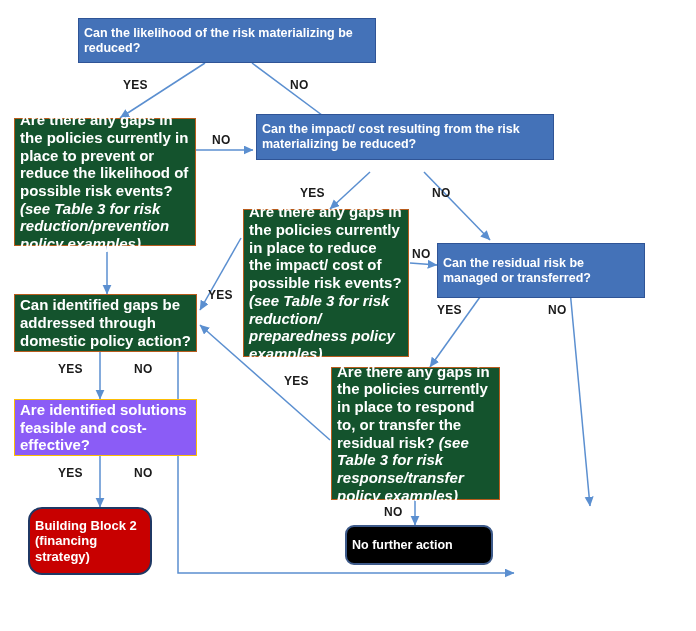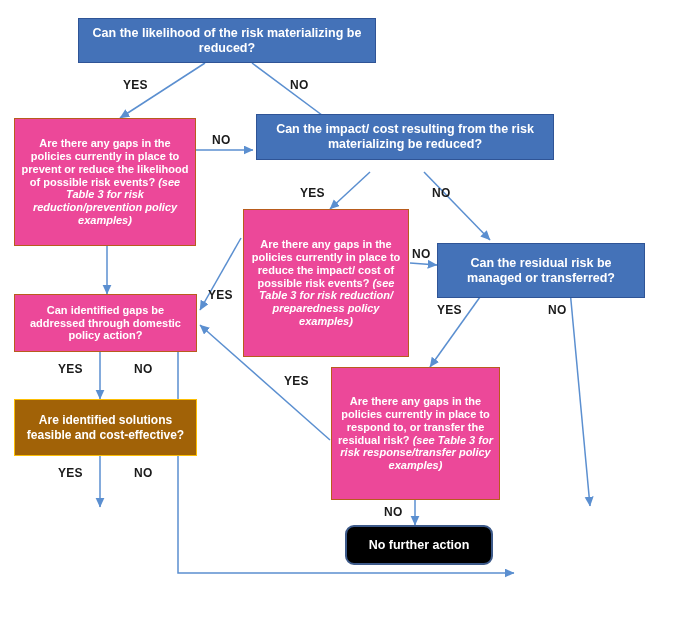--- a/index.html
+++ b/index.html
@@ -22,43 +22,42 @@
     width: 696px;
     height: 631px;
     pointer-events: none;
   }
   .node {
     position: absolute;
     box-sizing: border-box;
     display: flex;
     align-items: center;
     justify-content: center;
-    text-align: center;
     color: #ffffff;
     font-weight: bold;
     line-height: 1.18;
     padding: 18px 5px;
   }
   .node .txt { display: block; width: 100%; }
   .node em { font-style: italic; font-weight: bold; }
 
   .n-blue {
     background: #4472b8;
     border: 1px solid #2f5496;
     font-size: 12.5px;
   }
   .n-orange {
-    background: #ec4899;
+    background: #14532d;
     border: 1px solid #b85c1d;
-    font-size: 11px;
+    font-size: 15px;
   }
   .n-yellow {
-    background: #a16207;
+    background: #8b5cf6;
     border: 1px solid #fcbe05;
-    font-size: 12px;
+    font-size: 15px;
   }
   .n-red {
     background: #c80000;
     border: 2px solid #1f3864;
     border-radius: 14px;
     font-size: 13px;
   }
   .n-gray {
     background: #000000;
     border: 2px solid #3d5a8a;
@@ -144,20 +143,23 @@
   </div>
 
   <div class="node n-orange" style="left:14px; top:294px; width:183px; height:58px;">
     <span class="txt">Can identified gaps be addressed through domestic policy action?</span>
   </div>
 
   <div class="node n-yellow" style="left:14px; top:399px; width:183px; height:57px;">
     <span class="txt">Are identified solutions feasible and cost-effective?</span>
   </div>
 
+  <div class="node n-red" style="left:28px; top:507px; width:124px; height:68px;">
+    <span class="txt">Building Block 2 (financing strategy)</span>
+  </div>
 
   <div class="node n-gray" style="left:345px; top:525px; width:148px; height:29px;">
     <span class="txt">No further action</span>
   </div>
 
 
   <div class="edge-label" style="left:123px; top:78px;">YES</div>
   <div class="edge-label" style="left:290px; top:78px;">NO</div>
   <div class="edge-label" style="left:212px; top:133px;">NO</div>
   <div class="edge-label" style="left:300px; top:186px;">YES</div>

